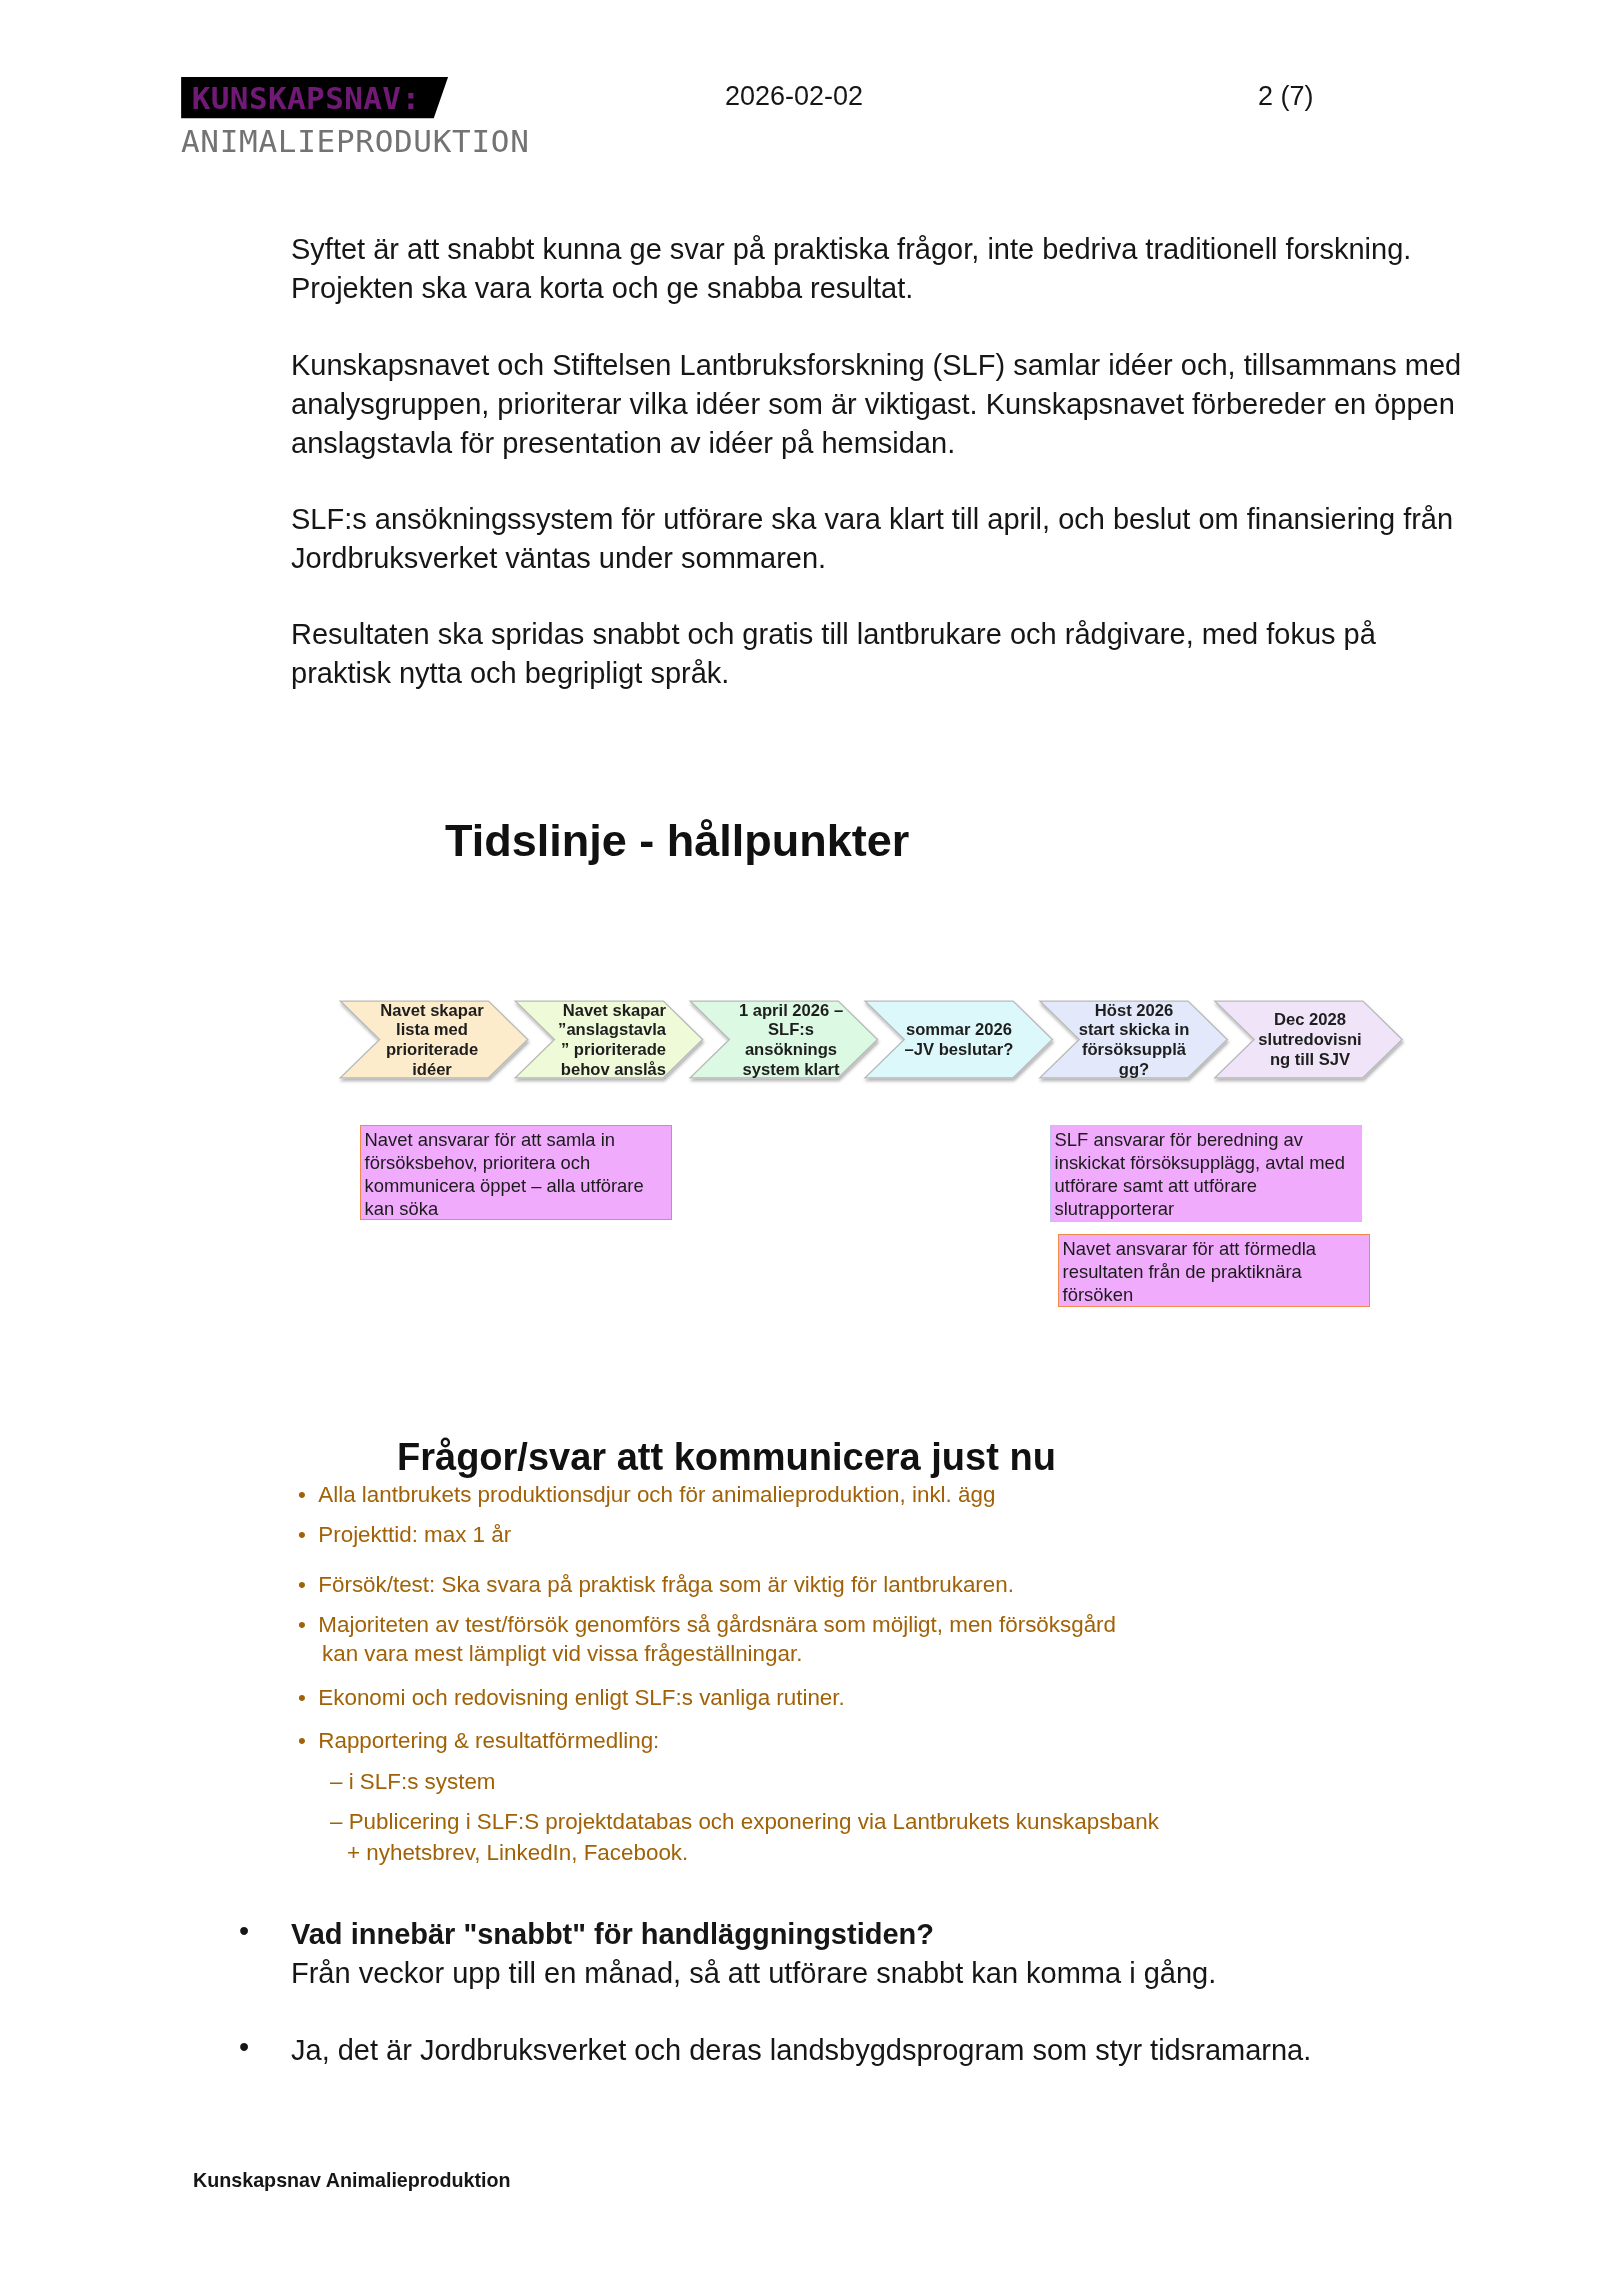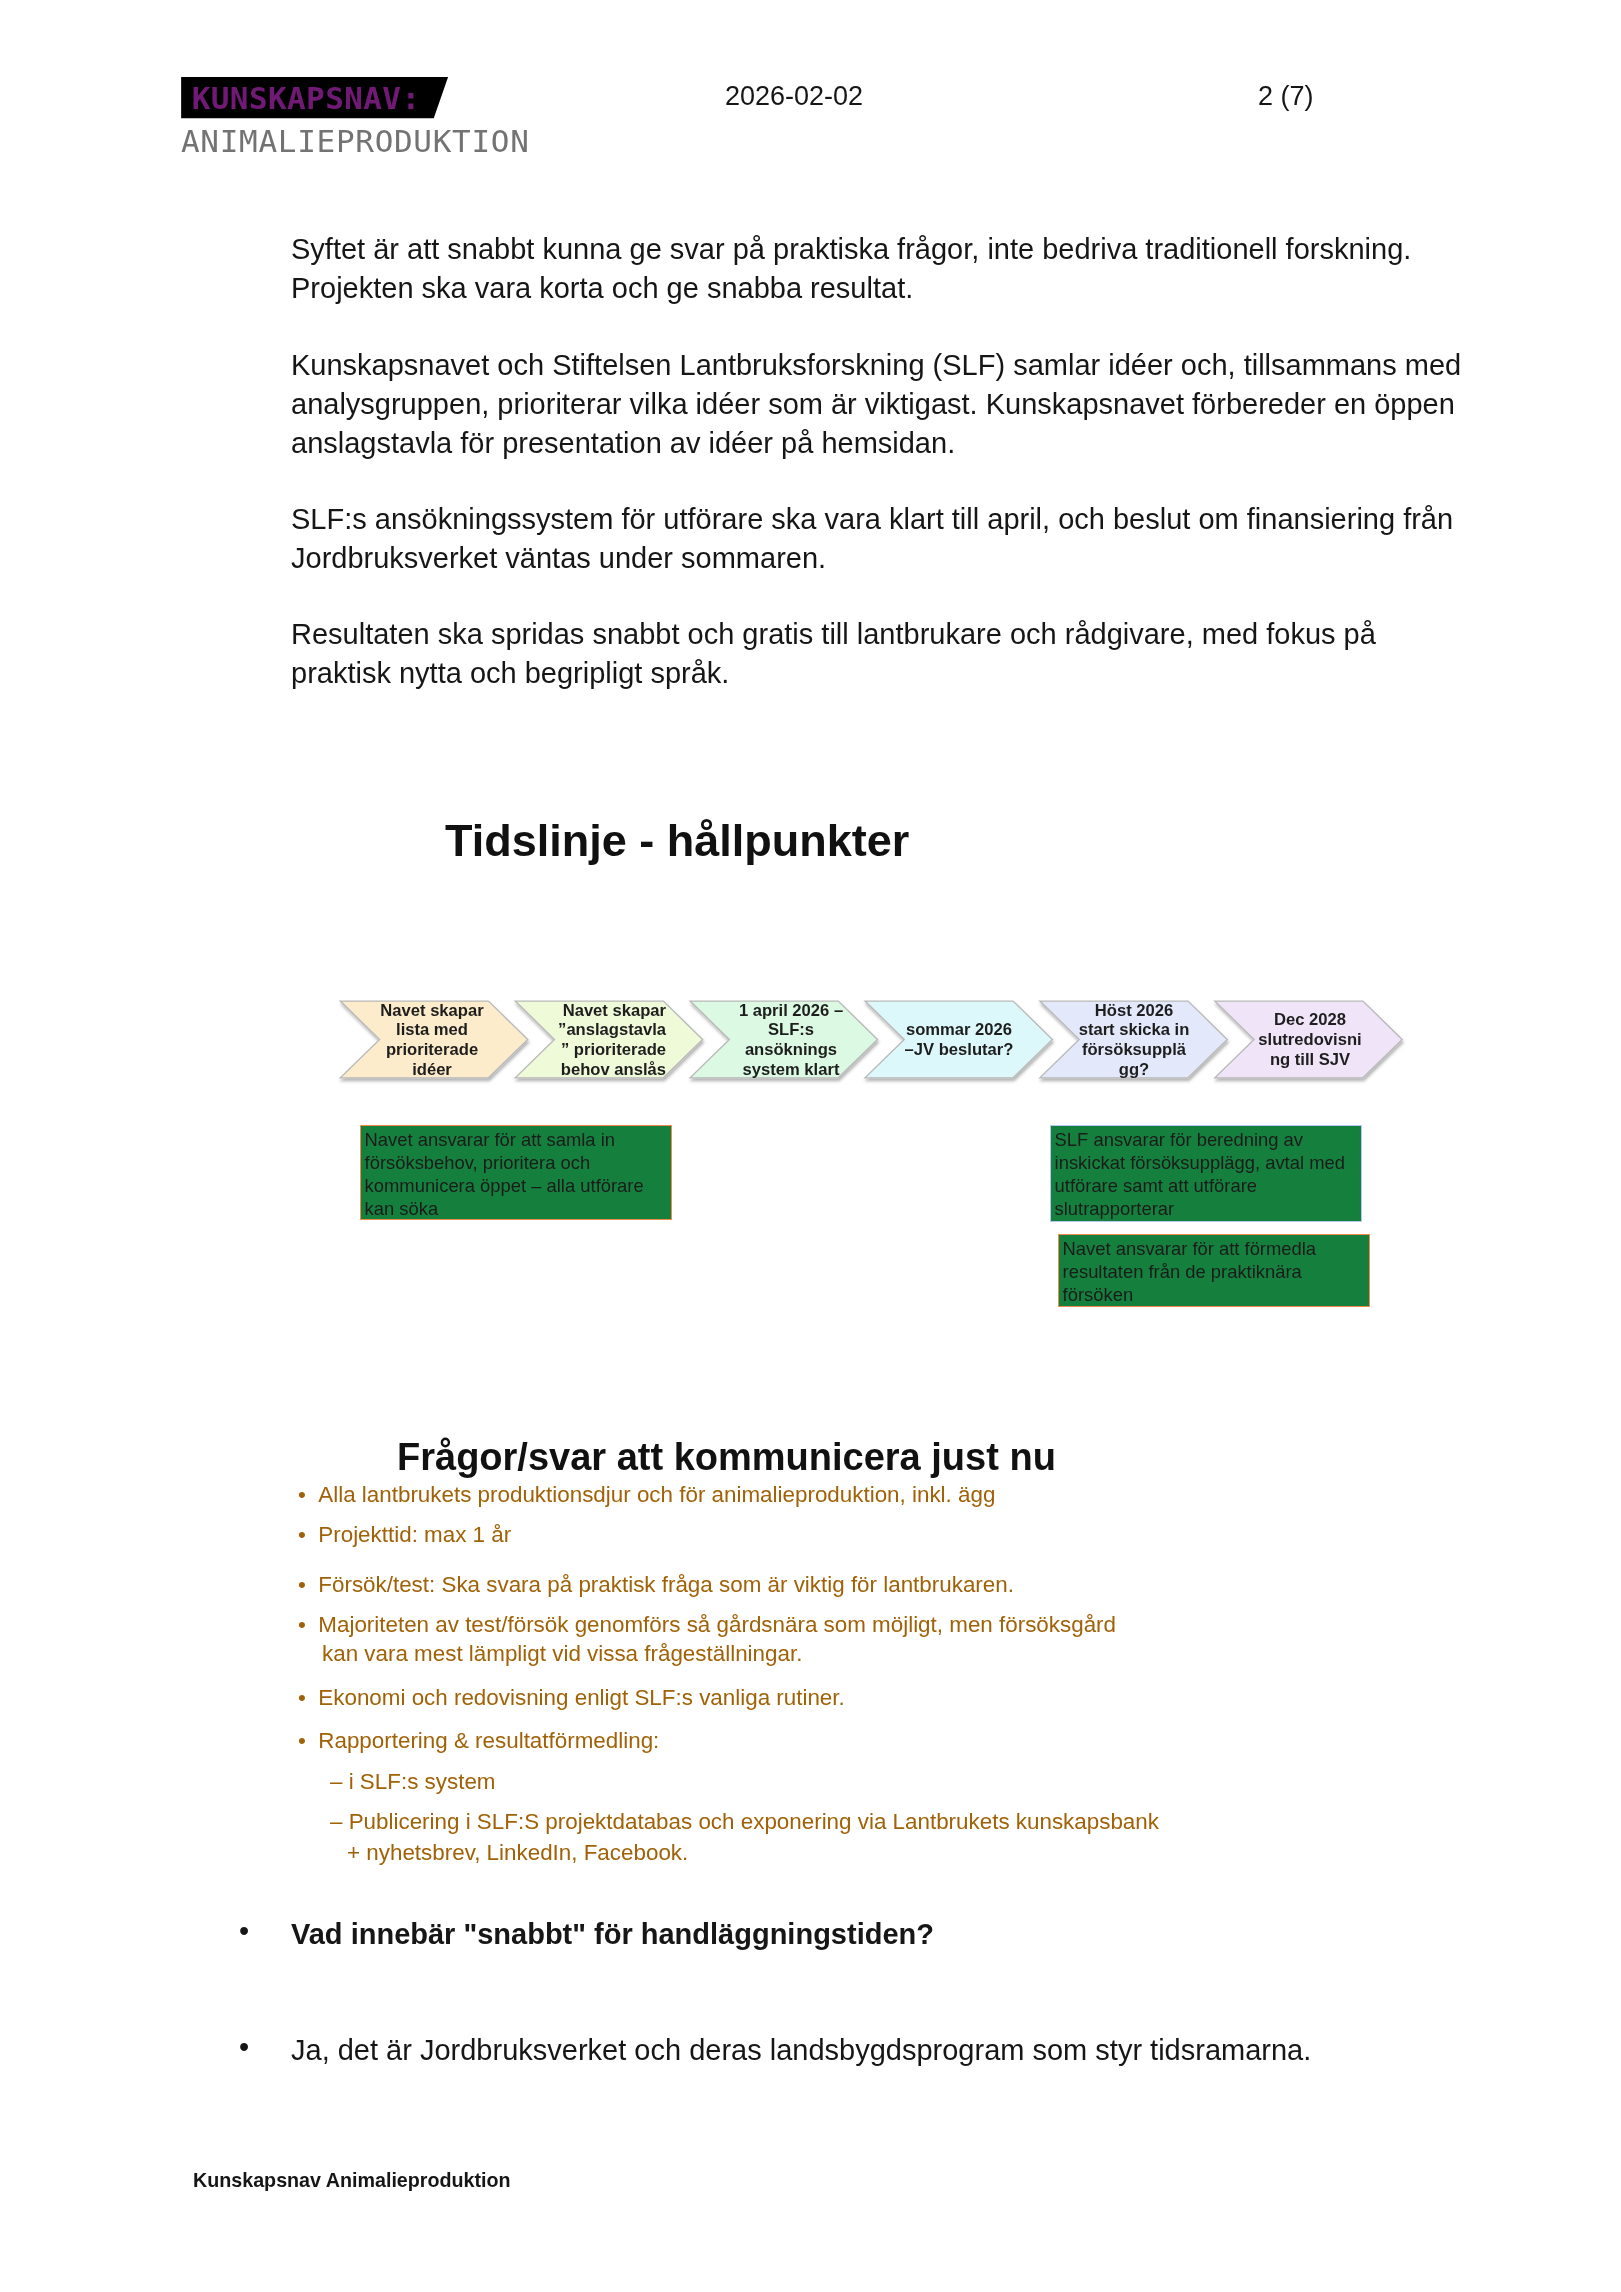--- a/index.html
+++ b/index.html
@@ -21,21 +21,21 @@
   
   .para { position: absolute; left: 291px; width: 1191px; font-size: 29px;
           line-height: 39px; margin: 0; }
 
   
   .slide-title { position: absolute; font-weight: bold; margin: 0; color: #111; }
   .chevrons { position: absolute; left: 331px; top: 985px; }
   .chev-label { position: absolute; text-align: center; font-size: 16.6px;
                 line-height: 19.7px; font-weight: bold; color: #1e1e1e;
                 display: flex; align-items: center; justify-content: center; }
-  .note-box { position: absolute; background: #15803d; font-size: 18.4px;
+  .note-box { position: absolute; background: #f0abfc; font-size: 18.4px;
               line-height: 23px; padding: 1.8px 3.6px; box-sizing: border-box; color: #1b1b1b; }
   .sub-item { position: absolute; font-size: 22.4px; color: #a16207; }
 
   
   .qa { position: absolute; left: 291px; width: 1254px; }
   .qa .bullet { position: absolute; left: -52px; top: 0; font-size: 29px; }
   .qa .q { font-weight: bold; font-size: 29px; line-height: 39px; }
   .qa .a { font-size: 29px; line-height: 39px; }
 
   .footer { position: absolute; left: 193px; top: 2169px; font-size: 19.7px; font-weight: bold; }
@@ -99,20 +99,21 @@
 <div class="sub-item" style="left:322px; top:1641px;">kan vara mest lämpligt vid vissa frågeställningar.</div>
 <div class="sub-item" style="left:298px; top:1685px;"><span>•</span>&nbsp;&nbsp;<span>Ekonomi och redovisning enligt SLF:s vanliga rutiner.</span></div>
 <div class="sub-item" style="left:298px; top:1728px;"><span>•</span>&nbsp;&nbsp;<span>Rapportering &amp; resultatförmedling:</span></div>
 <div class="sub-item" style="left:330px; top:1769px;">–  i SLF:s system</div>
 <div class="sub-item" style="left:330px; top:1809px;">– Publicering i SLF:S projektdatabas och exponering via Lantbrukets kunskapsbank</div>
 <div class="sub-item" style="left:347px; top:1840px;text-align:right;">+ nyhetsbrev, LinkedIn, Facebook.</div>
 
 <div class="qa" style="top:1915px;">
   <span class="bullet">•</span>
   <div class="q">Vad innebär "snabbt" för handläggningstiden?</div>
+  <div class="a">Från veckor upp till en månad, så att utförare snabbt kan komma i gång.</div>
 </div>
 <div class="qa" style="top:2031px;">
   <span class="bullet">•</span>
   <div class="a">Ja, det är Jordbruksverket och deras landsbygdsprogram som styr tidsramarna.</div>
 </div>
 
 <div class="footer">Kunskapsnav Animalieproduktion</div>
 
 
 </body></html>

